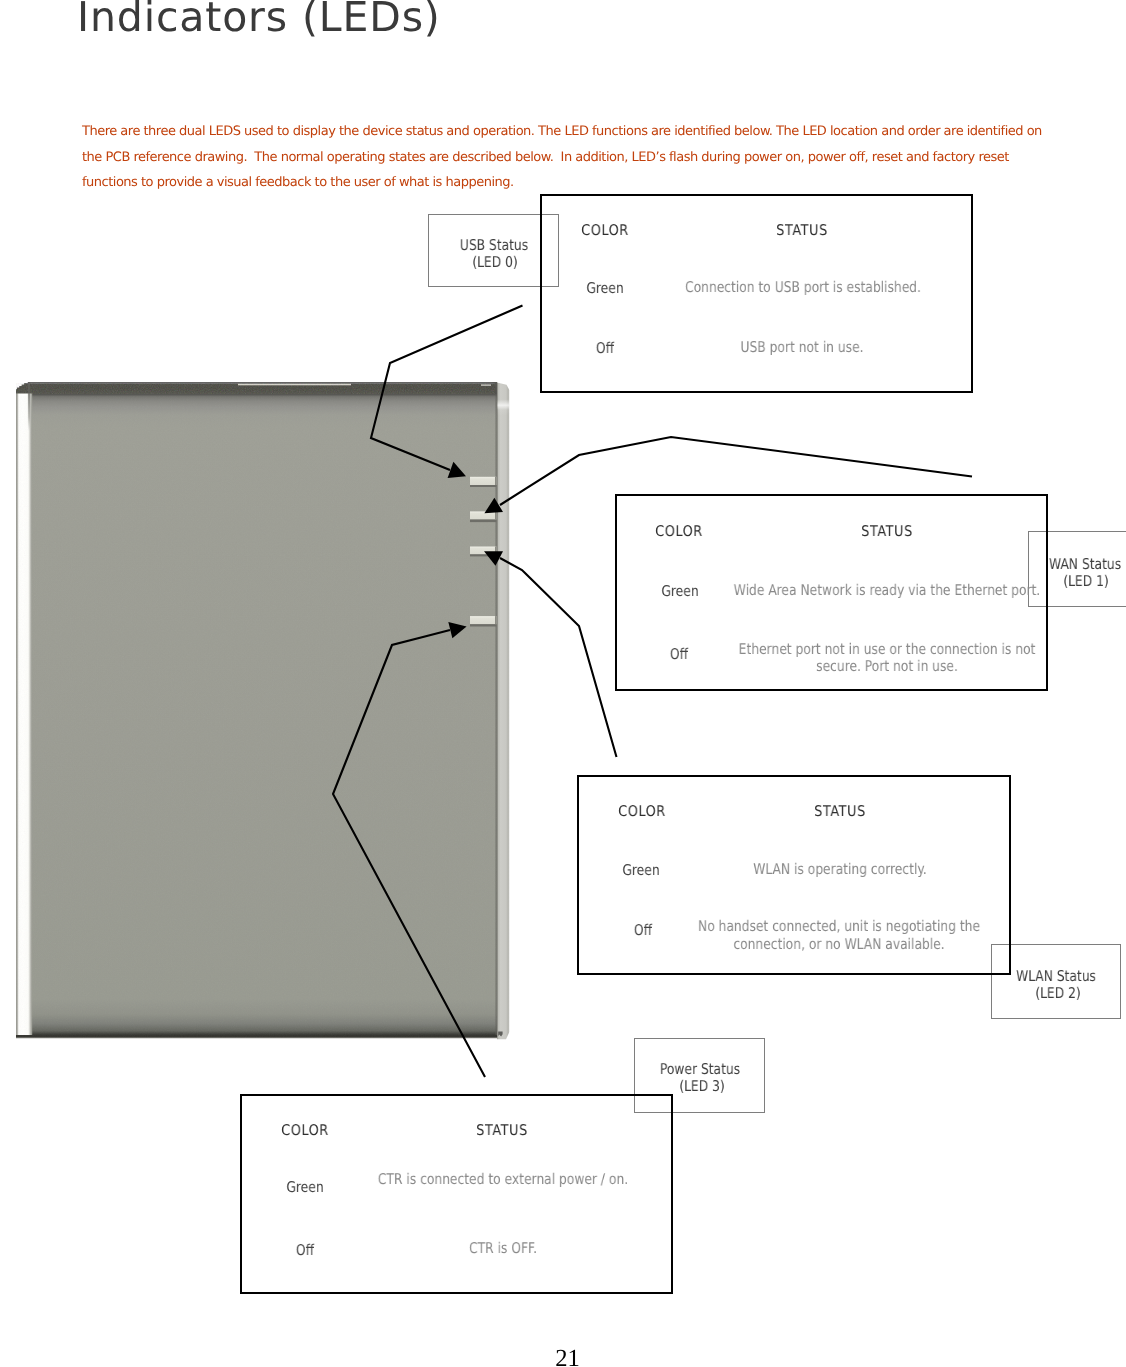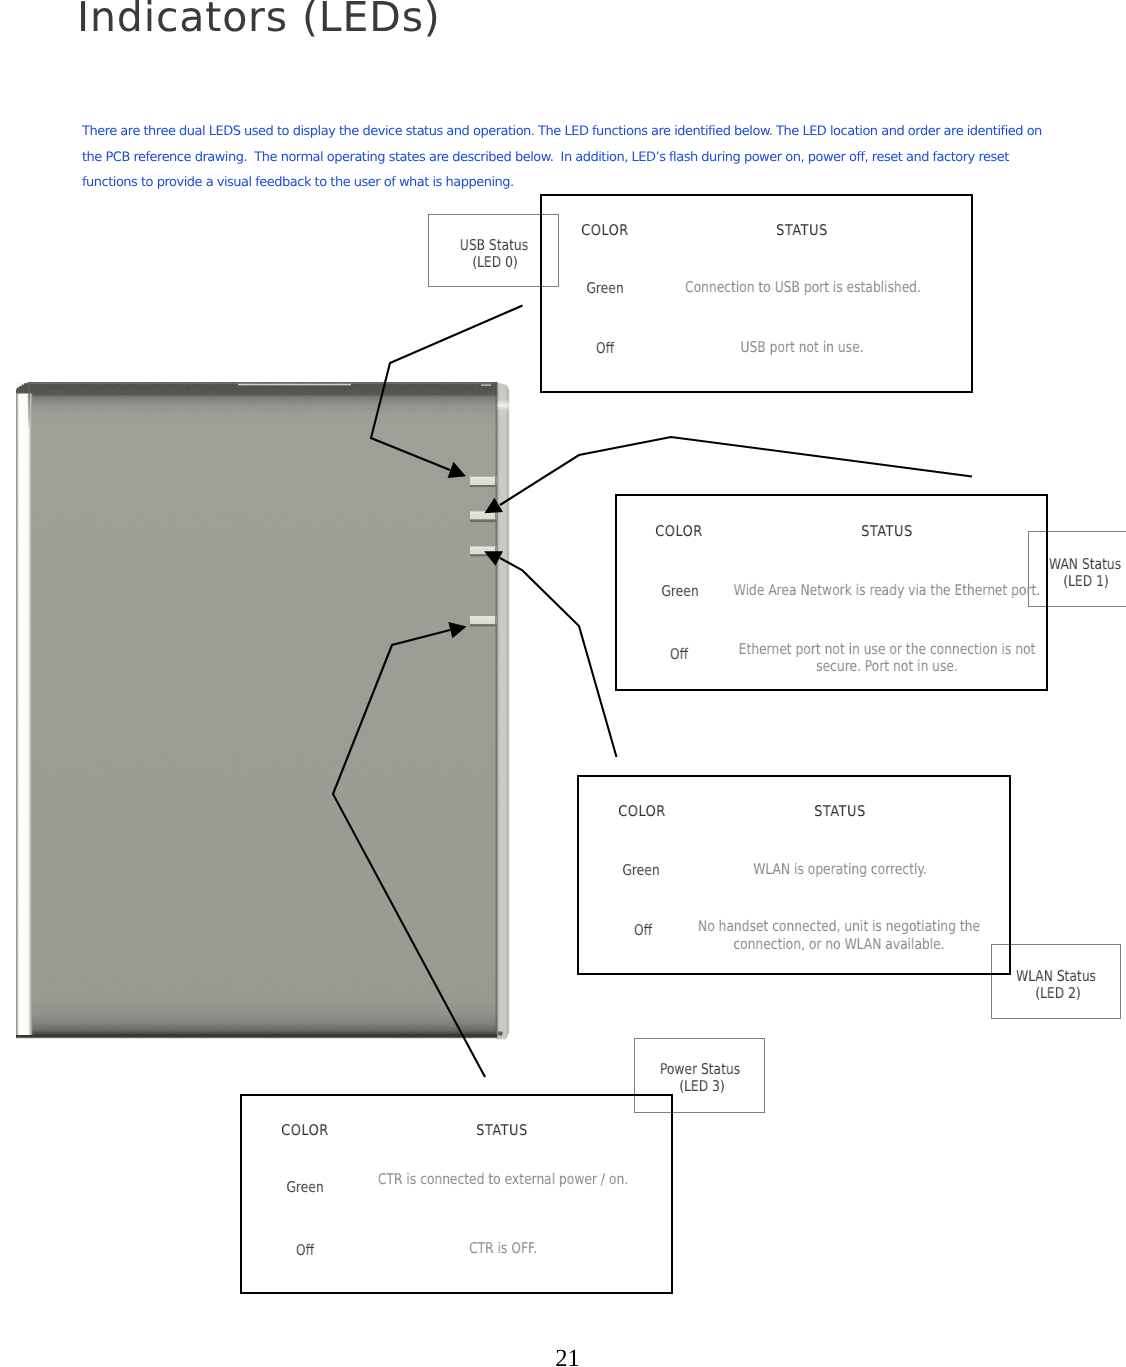--- a/index.html
+++ b/index.html
@@ -6,21 +6,21 @@
   html,body{margin:0;padding:0;background:#ffffff;}
   body{width:1126px;height:1367px;position:relative;overflow:hidden;
        font-family:"DejaVu Sans",sans-serif;
        -webkit-font-smoothing:antialiased;text-rendering:geometricPrecision;}
   .hd,.cc,.cs,.cl2,#page-title,#intro,#pagenum{will-change:transform;}
   .page{position:absolute;left:16px;top:0;width:1126px;height:1367px;background:#fff;}
 
   #page-title{position:absolute;left:61px;top:-7px;font-size:41px;color:#3a3a3a;
               letter-spacing:0.85px;white-space:nowrap;line-height:48px;}
 
-  #intro{position:absolute;left:66px;top:119px;width:968px;font-size:13px;color:#1d4ed8;
+  #intro{position:absolute;left:66px;top:119px;width:968px;font-size:13px;color:#c2410c;
          line-height:25.5px;letter-spacing:-0.5px;text-align:left;white-space:pre-wrap;}
 
   
   .tbl-box{position:absolute;border:2.2px solid #000;box-sizing:border-box;background:transparent;z-index:5;}
   .call-box{position:absolute;border:1.5px solid #7e7e7e;box-sizing:border-box;background:#fff;z-index:4;}
   .cl2{position:absolute;z-index:7;font-size:14.9px;color:#3e3e3e;white-space:nowrap;
        transform:translate(-50%,0) scaleX(0.825);transform-origin:50% 50%;}
 
   .hd{position:absolute;z-index:7;font-size:14.8px;color:#2e2e2e;letter-spacing:0.62px;
       font-weight:400;white-space:nowrap;transform:translate(-50%,0) scaleX(0.87);

